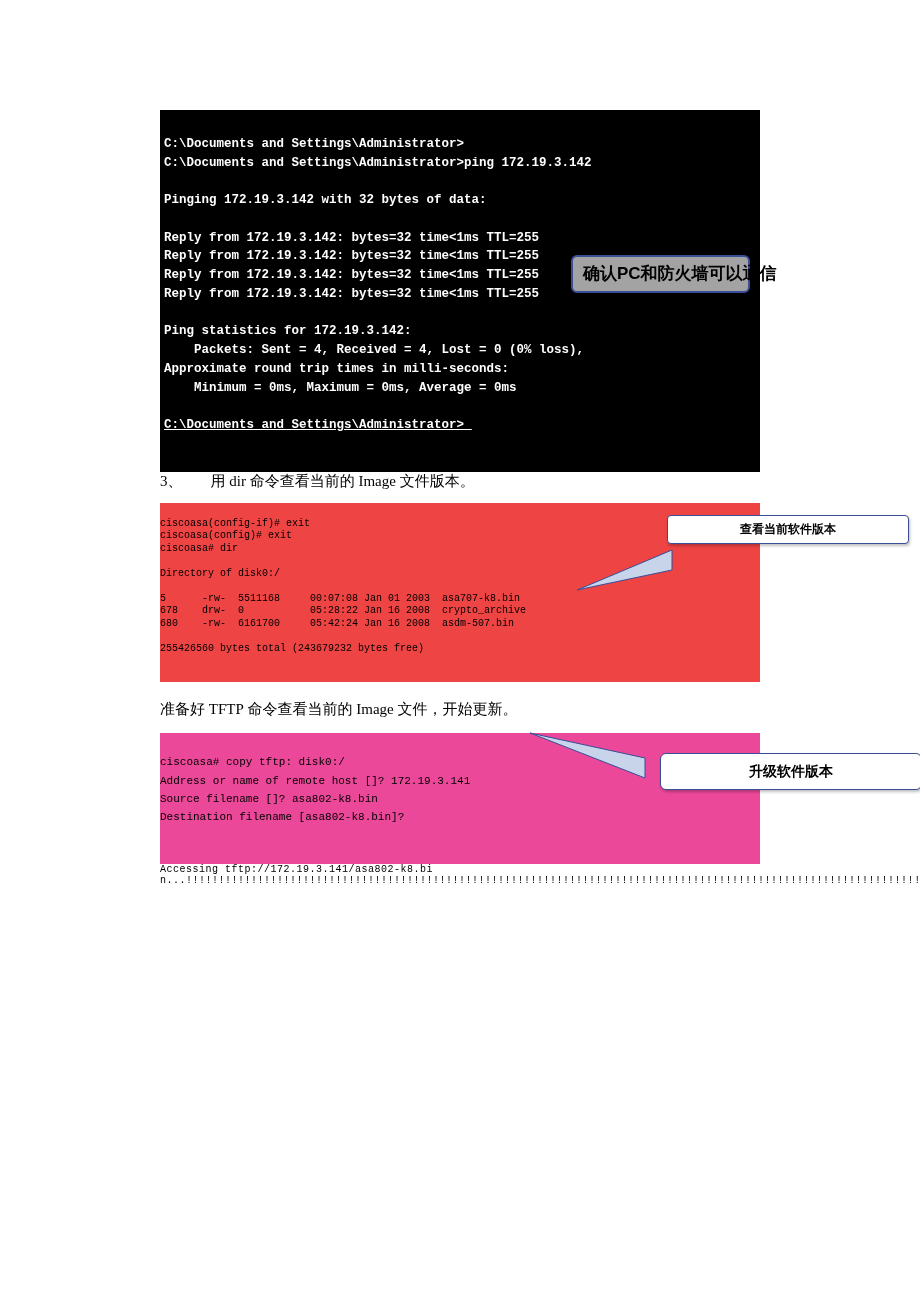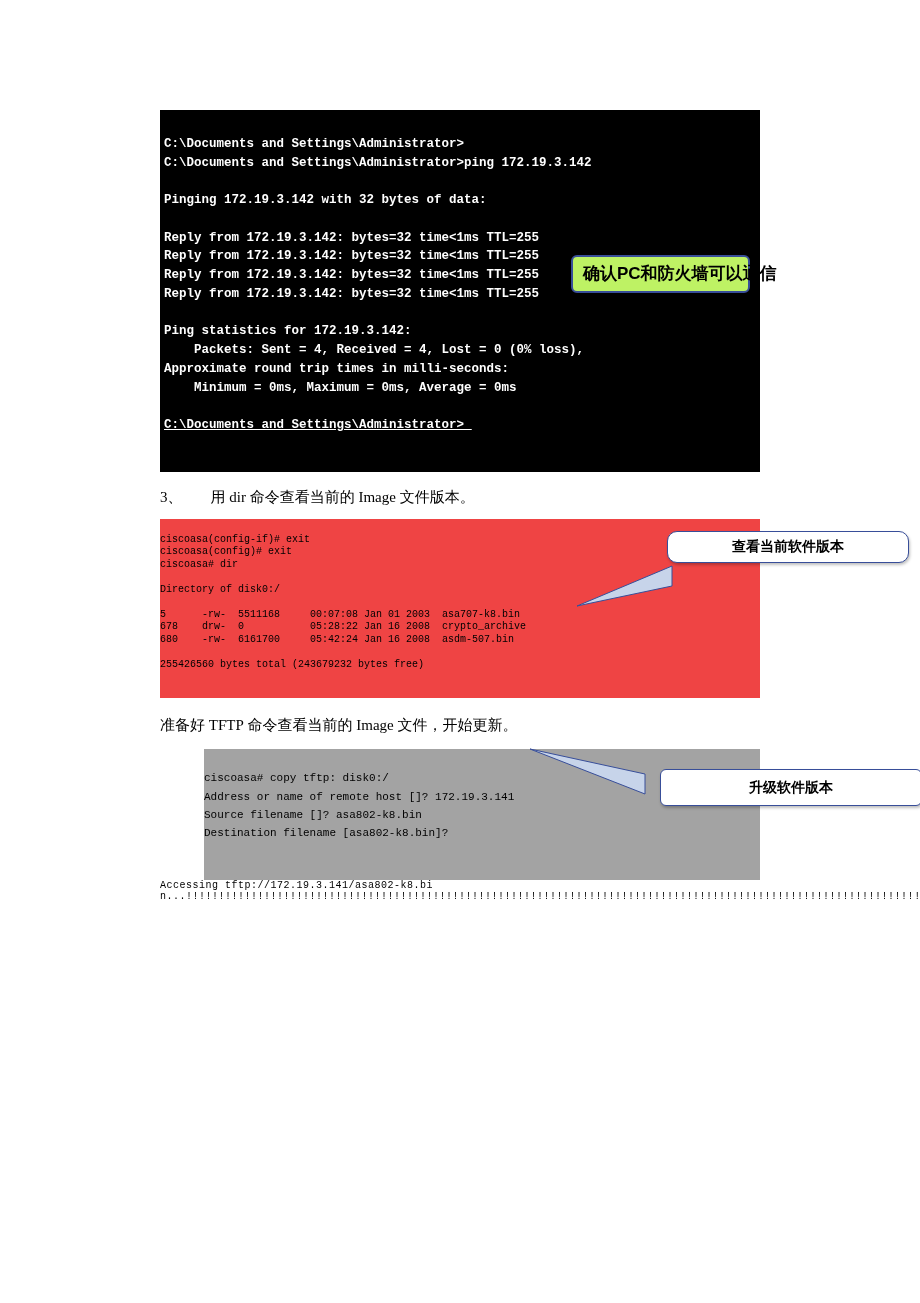--- a/index.html
+++ b/index.html
@@ -21,40 +21,40 @@
     font-family: "Courier New", monospace;
     font-size: 12.5px;
     font-weight: bold;
     padding: 6px 4px 0 4px;
     line-height: 1.5;
     position: relative;
     white-space: pre;
   }
   .callout {
     position: absolute;
-    background: #bef264;
+    background: #a3a3a3;
     color: #000;
     border: 2px solid #384e99;
     border-radius: 6px;
     padding: 4px 10px;
     font-family: "SimHei", "黑体", sans-serif;
     font-weight: bold;
     text-align: center;
     line-height: 1.5;
   }
   .callout-1 {
     right: 10px;
     top: 145px;
     font-size: 17px;
     width: 155px;
   }
   .step {
     font-family: "SimSun", "宋体", "Times New Roman", serif;
     font-size: 15px;
-    margin: 16px 0 12px 0;
+    margin: 0 0 12px 0;
   }
   .step .num {
     font-family: "Times New Roman", serif;
   }
   .step .en {
     font-family: "Times New Roman", serif;
   }
   .step .gap {
     display: inline-block;
     width: 28px;
@@ -71,47 +71,46 @@
   }
   .callout-2-wrap {
     position: absolute;
     right: -157px;
     top: 12px;
     width: 300px;
   }
   .callout-box2 {
     background: #fff;
     border: 1px solid #384e99;
-    border-radius: 10px;
+    border-radius: 4px;
     padding: 6px 10px;
     font-family: "SimHei", "黑体", sans-serif;
     font-weight: bold;
-    font-size: 14px;
+    font-size: 12px;
     text-align: center;
     box-shadow: 1px 2px 3px rgba(0,0,0,0.25);
     position: absolute;
     left: 50px;
     top: 0;
     width: 220px;
   }
   .callout-arrow2 {
     position: absolute;
     left: -40px;
     top: 30px;
   }
   .terminal-white2 {
-    background: #a3a3a3;
+    background: #ec4899;
     color: #000;
     font-family: "Courier New", monospace;
     font-size: 11px;
     line-height: 1.65;
     white-space: pre;
     position: relative;
     padding: 2px 0;
-    margin-left: 44px;
   }
   .callout-3-wrap {
     position: absolute;
     right: -160px;
     top: -10px;
     width: 340px;
   }
   .callout-box3 {
     background: #fff;
     border: 1px solid #384e99;

